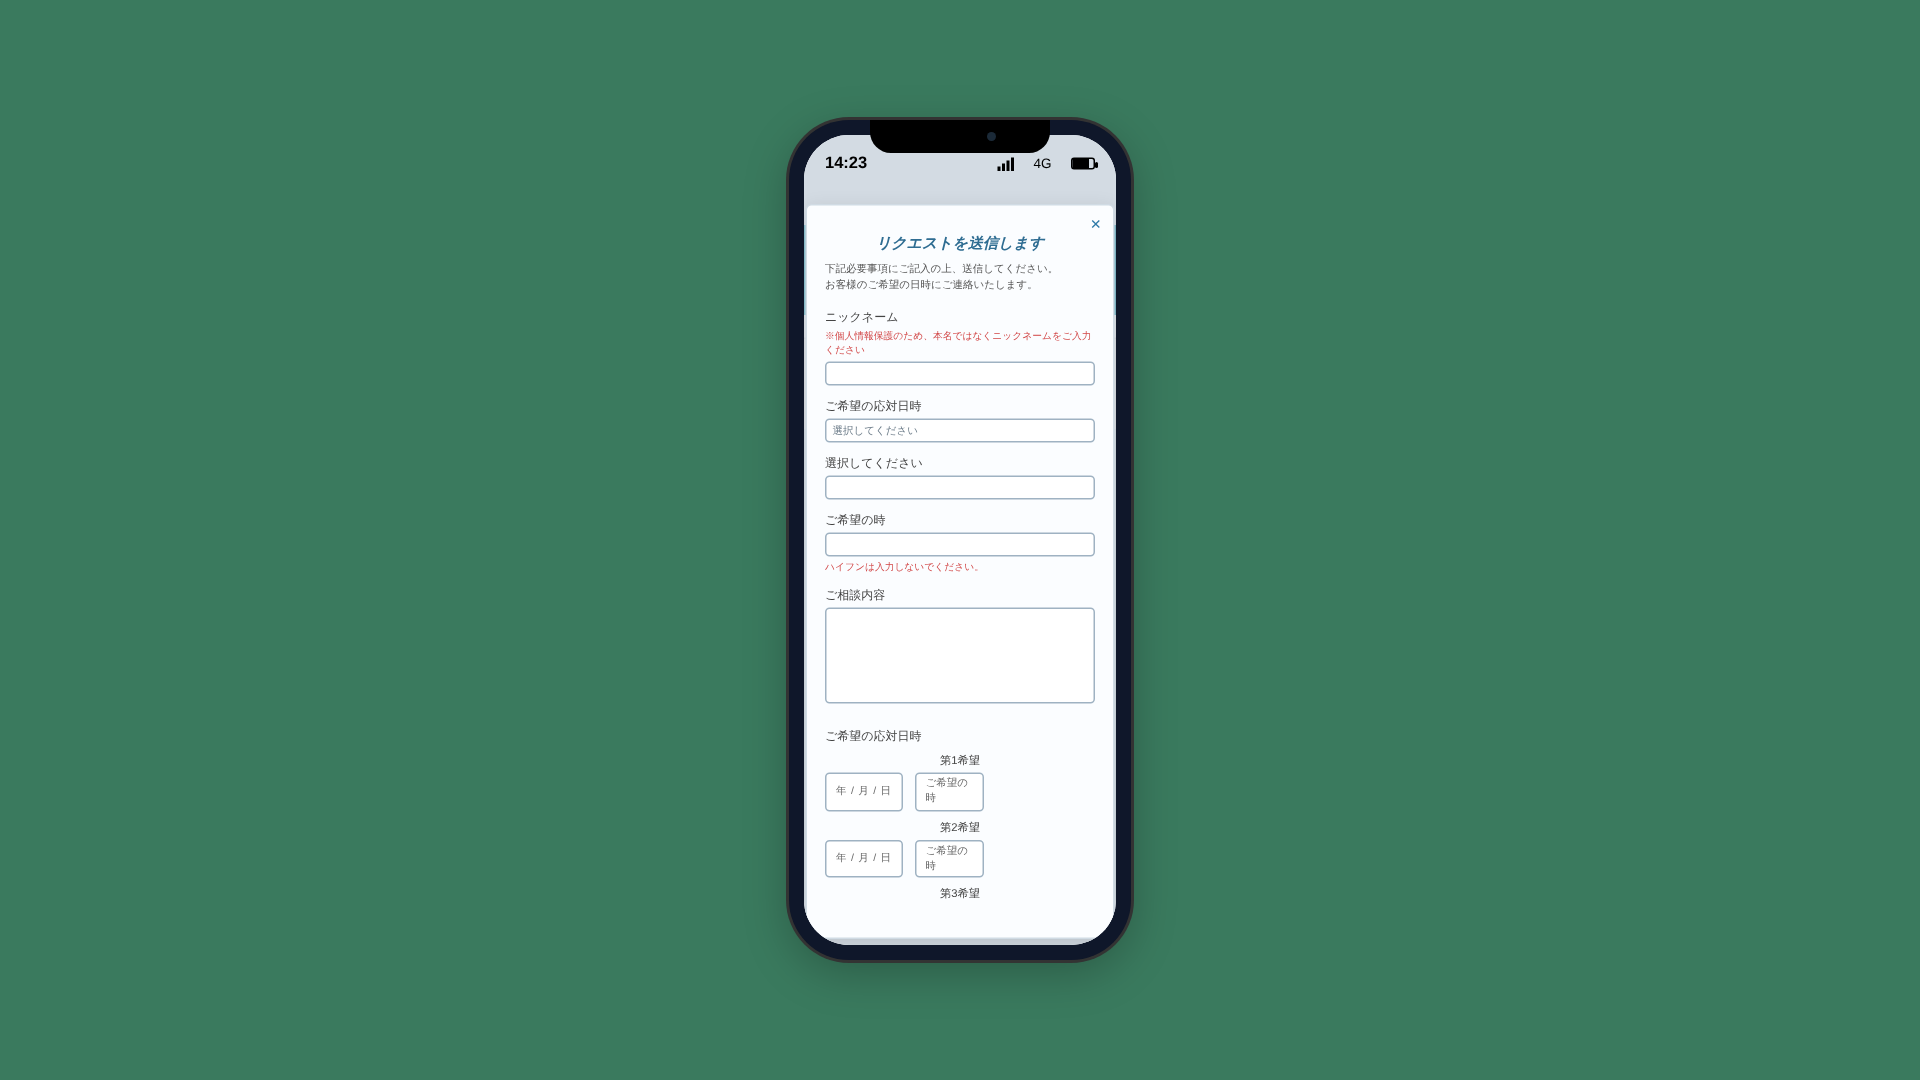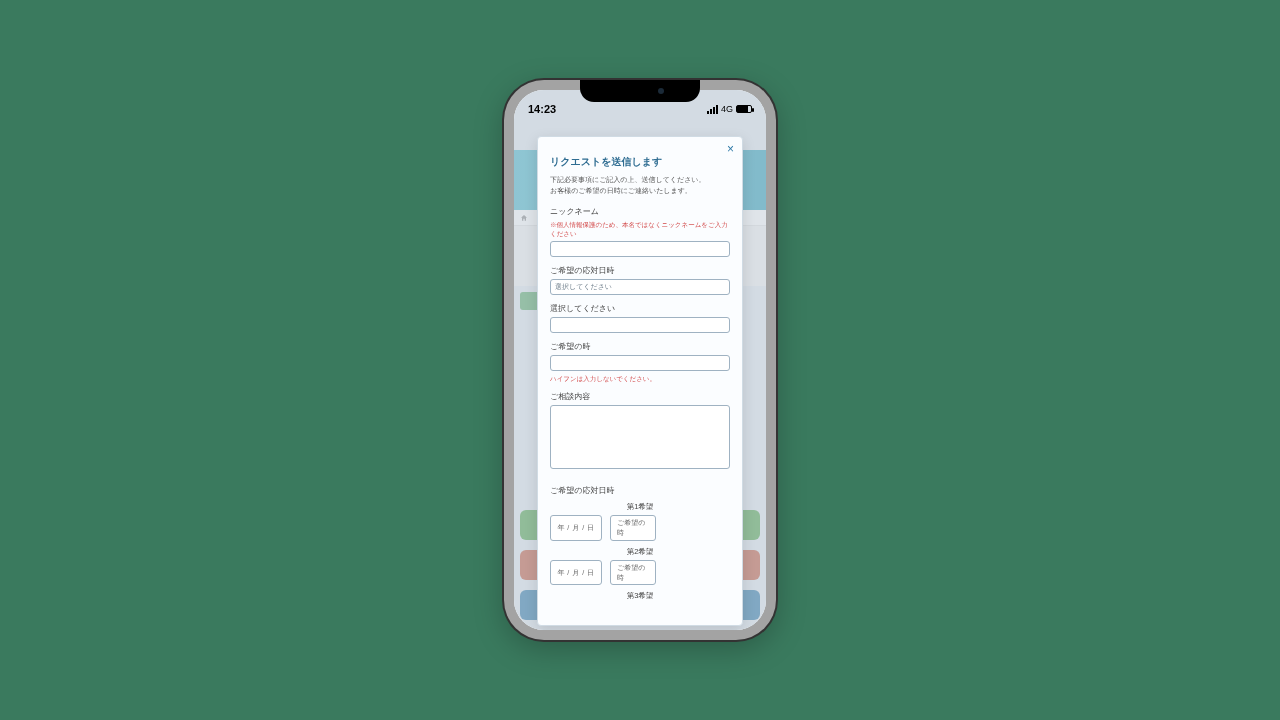--- a/index.html
+++ b/index.html
@@ -9,23 +9,23 @@
     background: #3a7a5e;
     display: flex;
     align-items: center;
     justify-content: center;
     font-family: -apple-system, "Hiragino Sans", "Hiragino Kaku Gothic ProN", Meiryo, sans-serif;
     overflow: hidden;
   }
 
   
   .phone {
-    width: 272px;
+    width: 228px;
     height: 560px;
-    background: #a3a3a3;
+    background: #0f172a;
     border-radius: 40px;
     padding: 10px;
     position: relative;
     box-shadow: 0 0 0 2px #333, 0 8px 30px rgba(0,0,0,.25);
   }
   .screen {
     width: 100%;
     height: 100%;
     background: #fff;
     border-radius: 30px;
@@ -57,21 +57,21 @@
     height: 30px;
     display: flex;
     justify-content: space-between;
     align-items: center;
     padding: 8px 14px 0;
     font-size: 11px;
     font-weight: 600;
     z-index: 25;
     color: #000;
   }
-  .statusbar .right { display: flex; align-items: center; gap: 3px; font-size:9px; font-weight:500;}
+  .statusbar .right { display: flex; align-items: center; gap: 13px; font-size:9px; font-weight:500;}
   .sig { display:inline-flex; align-items:flex-end; gap:1px; }
   .sig i { width:2px; background:#000; display:inline-block;}
   .sig i:nth-child(1){height:3px}.sig i:nth-child(2){height:5px}.sig i:nth-child(3){height:7px}.sig i:nth-child(4){height:9px}
   .batt { width:16px;height:8px;border:1px solid #000;border-radius:2px;position:relative;}
   .batt::after{content:"";position:absolute;right:-3px;top:2px;width:2px;height:4px;background:#000;border-radius:1px;}
   .batt i{display:block;height:100%;width:80%;background:#000;}
 
   
   .bg {
     position:absolute; inset:0;
@@ -113,24 +113,26 @@
     position:relative;
     height: 490px;
     overflow:hidden;
   }
   .close{
     position:absolute; top:6px; right:8px;
     color:#2f7aa8; font-size:12px; line-height:1;
     cursor:pointer; font-weight:300;
   }
   .m-title{
+    text-align:center;
     color:#2f6d92;
     font-size:10px;
     font-weight:600;
     margin: 8px 0 6px;
+    font-style: italic;
   }
   .m-lead{
     font-size:7px;
     color:#555;
     line-height:1.5;
     margin-bottom:10px;
   }
   .f-label{
     font-size:8px;
     color:#444;

